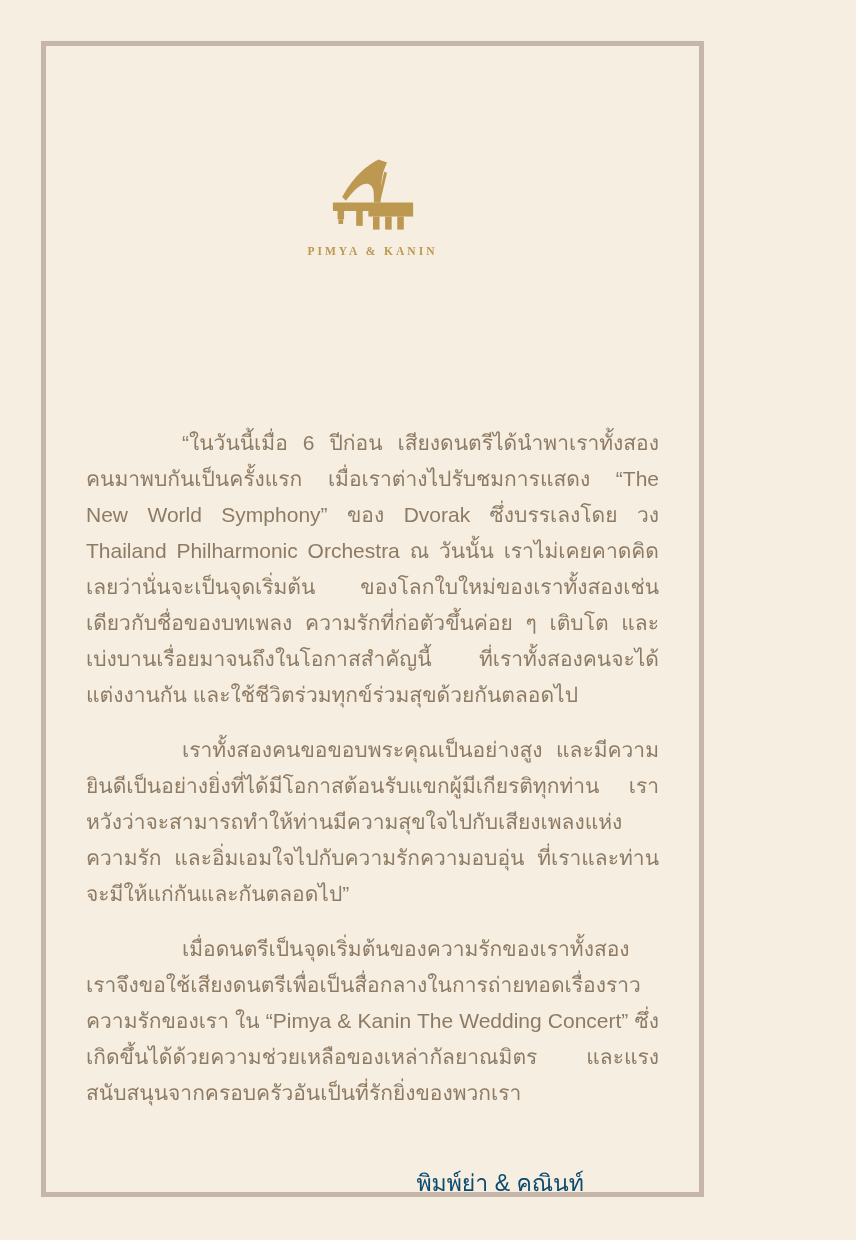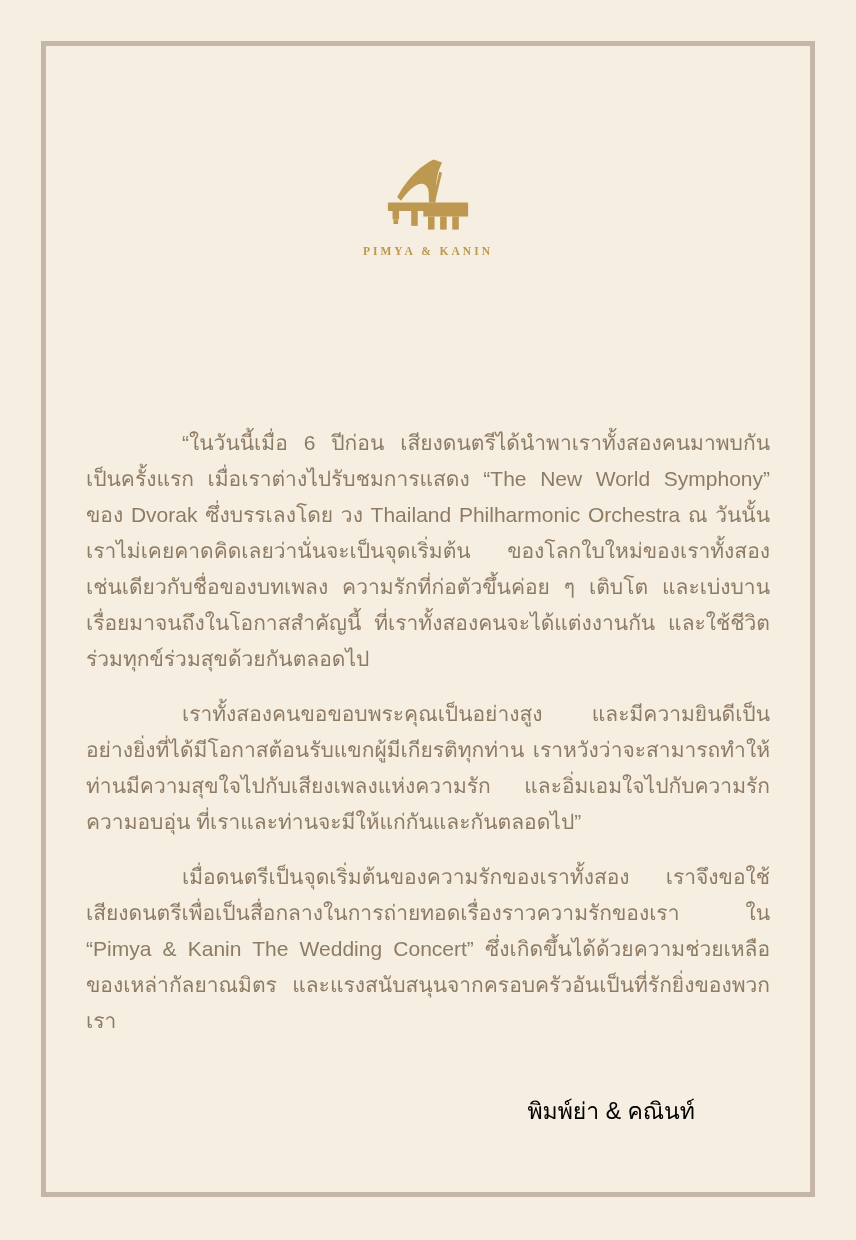--- a/index.html
+++ b/index.html
@@ -12,21 +12,21 @@
       position: relative;
       width: 856px;
       height: 1240px;
       background: #f6eee1;
       overflow: hidden;
     }
     .frame {
       position: absolute;
       left: 41px;
       top: 41px;
-      width: 774px;
+      width: 663px;
       height: 1156px;
       border: 5px solid #c6b5a9;
       box-sizing: border-box;
     }
     .logo-block {
       margin-top: 112px;
       text-align: center;
     }
     .piano-svg {
       display: inline-block;
@@ -48,21 +48,21 @@
       font-size: 21px;
       line-height: 36px;
       text-align: justify;
       text-indent: 96px;
     }
     .signature {
       margin-top: 54px;
       padding-right: 75px;
       text-align: right;
       font-size: 23px;
-      color: #000000;
+      color: #0c4a6e;
     }
   </style>
 </head>
 <body>
 
 <div class="page">
   <div class="frame">
 
     <div class="logo-block">
       <svg class="piano-svg" width="84" height="76" viewBox="0 0 90 80" fill="#bd9850" xmlns="http://www.w3.org/2000/svg">

